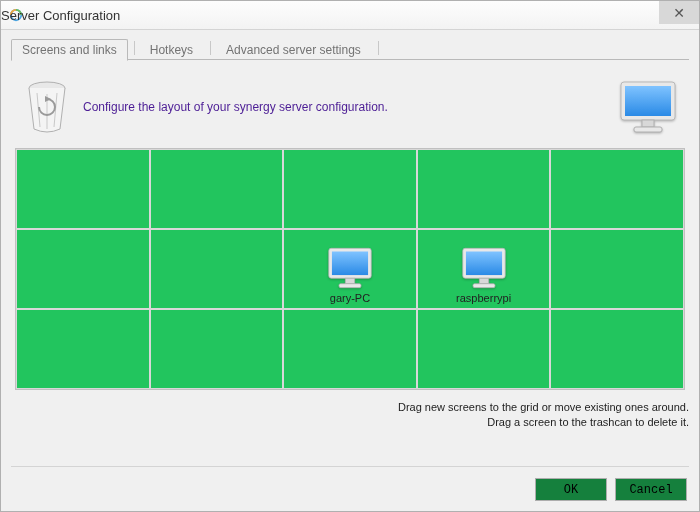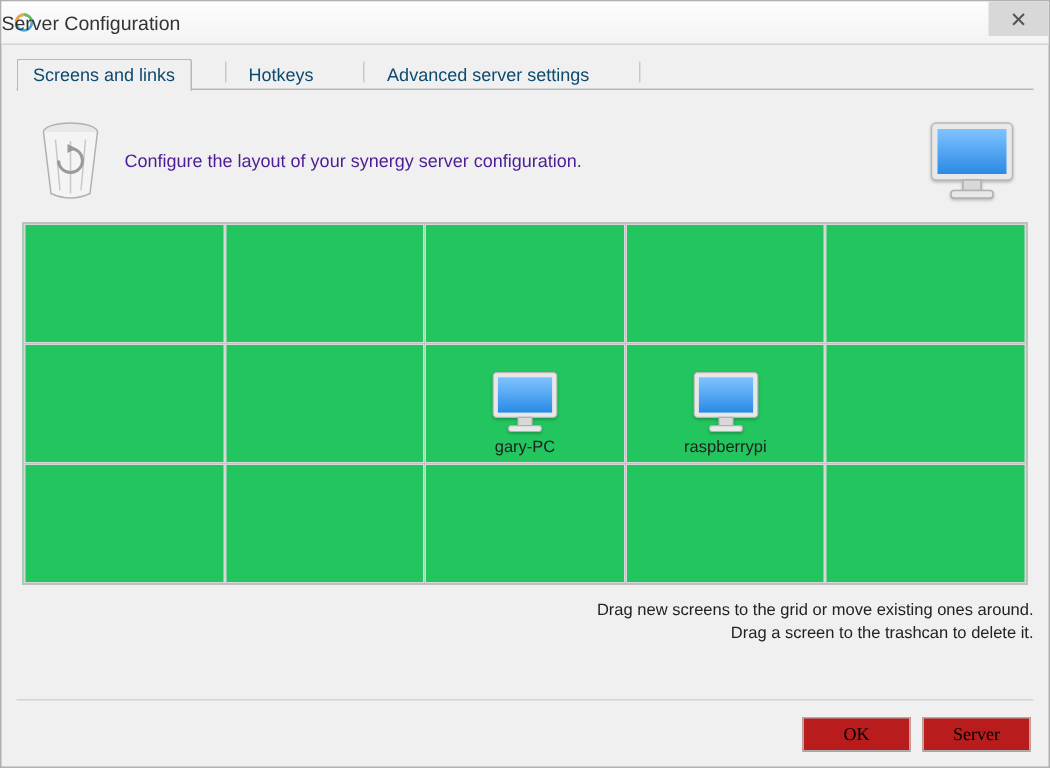--- a/index.html
+++ b/index.html
@@ -4,34 +4,34 @@
 <style>
   html, body { margin:0; padding:0; font-family: "Segoe UI", Tahoma, sans-serif; font-size:12px; color:#000; background:#fff; }
   .window { width:700px; height:512px; box-sizing:border-box; border:1px solid #b0b0b0; background:#f0f0f0; position:relative; }
   .titlebar { height:28px; background:linear-gradient(#fdfdfd,#f3f3f3); border-bottom:1px solid #d4d4d4; display:flex; align-items:center; position:relative; }
   .title-icon { width:14px; height:14px; margin-left:8px; }
   .title-text { position:absolute; left:0; right:0; text-align:left; font-size:13px; color:#333; pointer-events:none; }
   .close-btn { position:absolute; right:0; top:0; width:40px; height:23px; background:#d8d8d8; color:#555; font-size:14px; display:flex; align-items:center; justify-content:center; }
   .content { padding:8px 10px 0 10px; }
   .tabstrip { display:flex; align-items:flex-end; height:22px; position:relative; }
   .tabstrip::after { content:""; position:absolute; left:0; right:0; bottom:0; height:1px; background:#b9b9b9; }
-  .tab { padding:3px 10px; font-size:12px; color:#0c4a6e; border:1px solid transparent; border-bottom:none; margin-right:18px; position:relative; z-index:1; border-radius:2px 2px 0 0; }
+  .tab { padding:3px 10px; font-size:12px; color:#737373; border:1px solid transparent; border-bottom:none; margin-right:2px; position:relative; z-index:1; border-radius:2px 2px 0 0; }
   .tab.active { background:#f0f0f0; border-color:#b9b9b9; border-bottom:1px solid #f0f0f0; margin-bottom:-1px; }
   .tab-sep { width:1px; height:14px; background:#c8c8c8; margin:0 4px 3px 4px; align-self:center; }
   .tabbody { border:0; padding:6px 0 0 0; }
   .toprow { display:flex; align-items:center; height:82px; }
   .trash-box { width:56px; height:56px; margin:6px 8px; display:flex; align-items:center; justify-content:center; }
   .config-text { flex:1; text-align:left; font-size:12px; color:#4c1d95; }
   .monitor-box { width:70px; height:70px; margin-right:6px; display:flex; align-items:center; justify-content:center; }
   .grid { width:668px; height:240px; margin:0 auto; background:#22c55e; border:1px solid #c0c0c0; display:grid; grid-template-columns:repeat(5,1fr); grid-template-rows:repeat(3,1fr); }
   .cell { border:1px solid #d8d8d8; position:relative; display:flex; flex-direction:column; align-items:center; justify-content:flex-end; padding-bottom:4px; }
   .cell-label { font-size:11px; color:#222; margin-top:2px; }
   .hint { text-align:right; font-size:11px; color:#222; margin-top:10px; line-height:1.35; }
   .button-bar { position:absolute; right:12px; bottom:10px; display:flex; gap:8px; }
-  .btn { min-width:72px; height:23px; background:#b91c1c; border:1px solid #adadad; font-size:12px; font-family:Liberation Serif, serif; padding:0 12px; }
+  .btn { min-width:72px; height:23px; background:#15803d; border:1px solid #adadad; font-size:12px; font-family:Liberation Mono, monospace; padding:0 12px; }
   .hr { position:absolute; left:10px; right:10px; bottom:44px; height:1px; background:#d4d4d4; }
 
   
   .monitor-svg { filter: drop-shadow(0 1px 1px rgba(0,0,0,0.25)); }
 </style>
 </head>
 <body>
 
 <div class="window">
 
@@ -134,16 +134,16 @@
         <div>Drag a screen to the trashcan to delete it.</div>
       </div>
 
     </div>
   </div>
 
   <div class="hr"></div>
 
   <div class="button-bar">
     <button class="btn">OK</button>
-    <button class="btn">Server</button>
+    <button class="btn">Cancel</button>
   </div>
 
 </div>
 
 </body></html>

